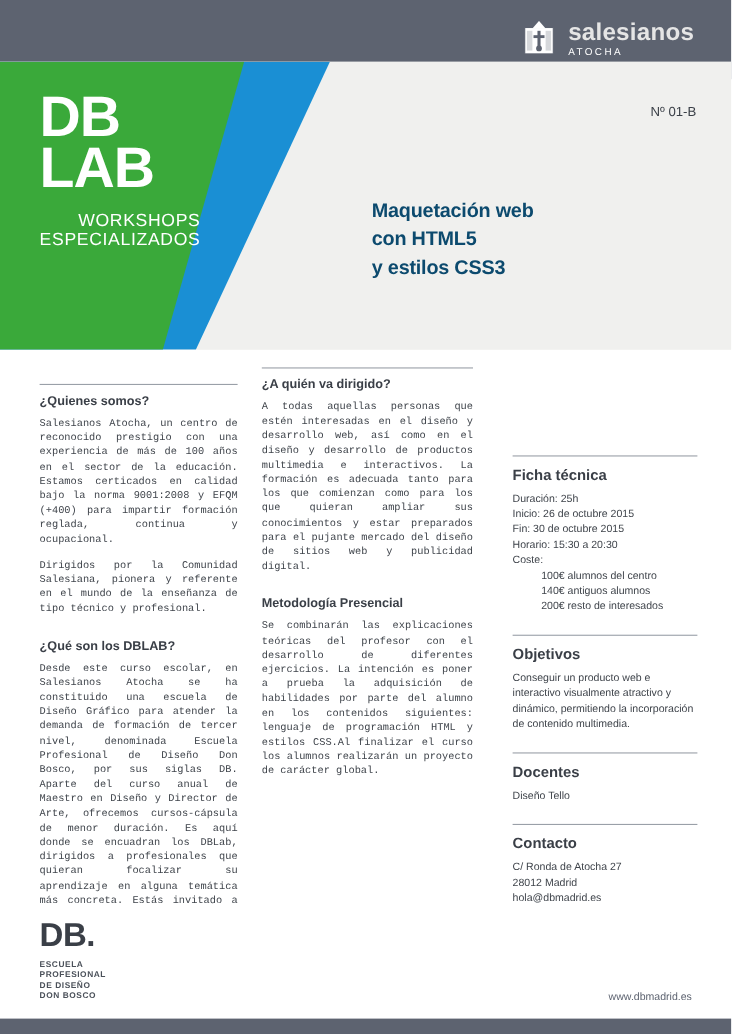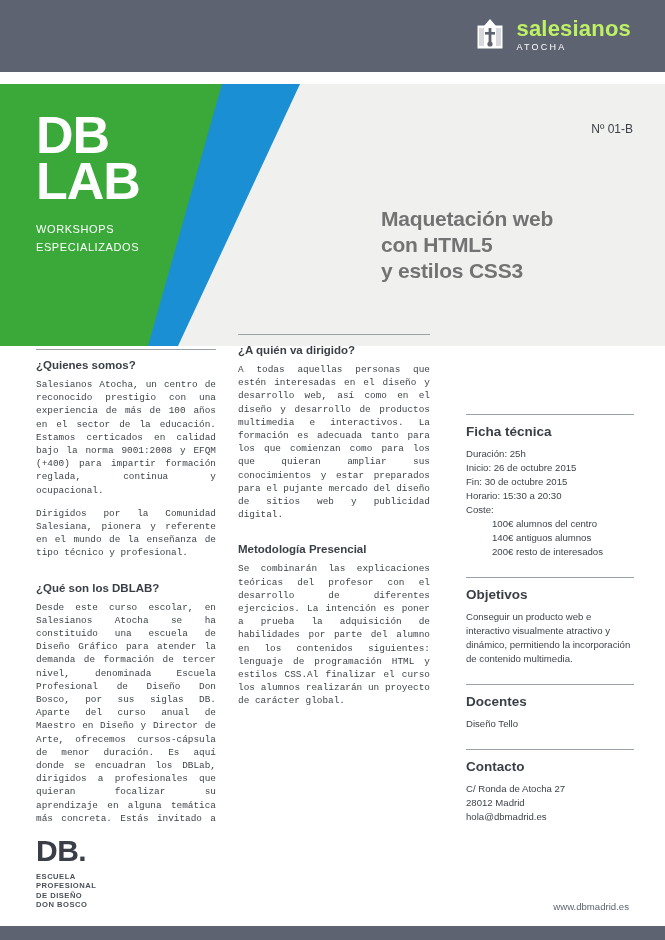--- a/index.html
+++ b/index.html
@@ -25,29 +25,29 @@
   .brand {
     position: absolute; right: 34px; top: 18px;
     display: flex; align-items: center; gap: 10px;
   }
   .brand-mark {
     width: 32px; height: 34px;
     display: flex; align-items: center; justify-content: center;
   }
   .brand-text { line-height: 1; }
   .brand-name {
-    color: #bef264; font-size: 22px; font-weight: bold; letter-spacing: .2px;
+    color: #e5e5e5; font-size: 22px; font-weight: bold; letter-spacing: .2px;
   }
   .brand-sub {
     color: #ffffff; font-size: 9px; letter-spacing: 2.2px; margin-top: 3px;
   }
 
   
   .hero {
-    position: absolute; left: 0; top: 84px;
+    position: absolute; left: 0; top: 56px;
     width: 665px; height: 262px;
     background: #f0f0ee;
   }
   .hero-blue {
     position: absolute; left: 0; top: 0;
     width: 300px; height: 262px;
     background: #1a8fd4;
     clip-path: polygon(0 0, 300px 0, 178px 262px, 0 262px);
   }
   .hero-green {
@@ -57,30 +57,30 @@
     clip-path: polygon(0 0, 222px 0, 148px 262px, 0 262px);
   }
   .dblab {
     position: absolute; left: 36px; top: 28px;
     color: #ffffff;
   }
   .dblab .l1, .dblab .l2 {
     font-size: 52px; font-weight: bold; line-height: 46px; letter-spacing: -1px;
   }
   .dblab .l3 {
-    margin-top: 16px; font-size: 11px; letter-spacing: .6px; line-height: 18px;
+    margin-top: 16px; font-size: 16px; letter-spacing: .6px; line-height: 18px; text-align: right;
   }
   .issue {
     position: absolute; right: 32px; top: 38px;
     font-size: 12px; color: #3a3f47;
   }
   .hero-title {
     position: absolute; left: 338px; top: 122px;
-    font-size: 21px; font-weight: bold; color: #737373;
-    line-height: 26px; letter-spacing: -.2px; margin-left: 43px;
+    font-size: 18px; font-weight: bold; color: #0c4a6e;
+    line-height: 26px; letter-spacing: -.2px;
   }
 
   
   .content {
     position: absolute; left: 0; top: 334px;
     width: 665px; height: 490px;
   }
   .col { position: absolute; top: 0; }
   .col1 { left: 36px; width: 180px; margin-top: 15px; }
   .col2 { left: 238px; width: 192px; }

